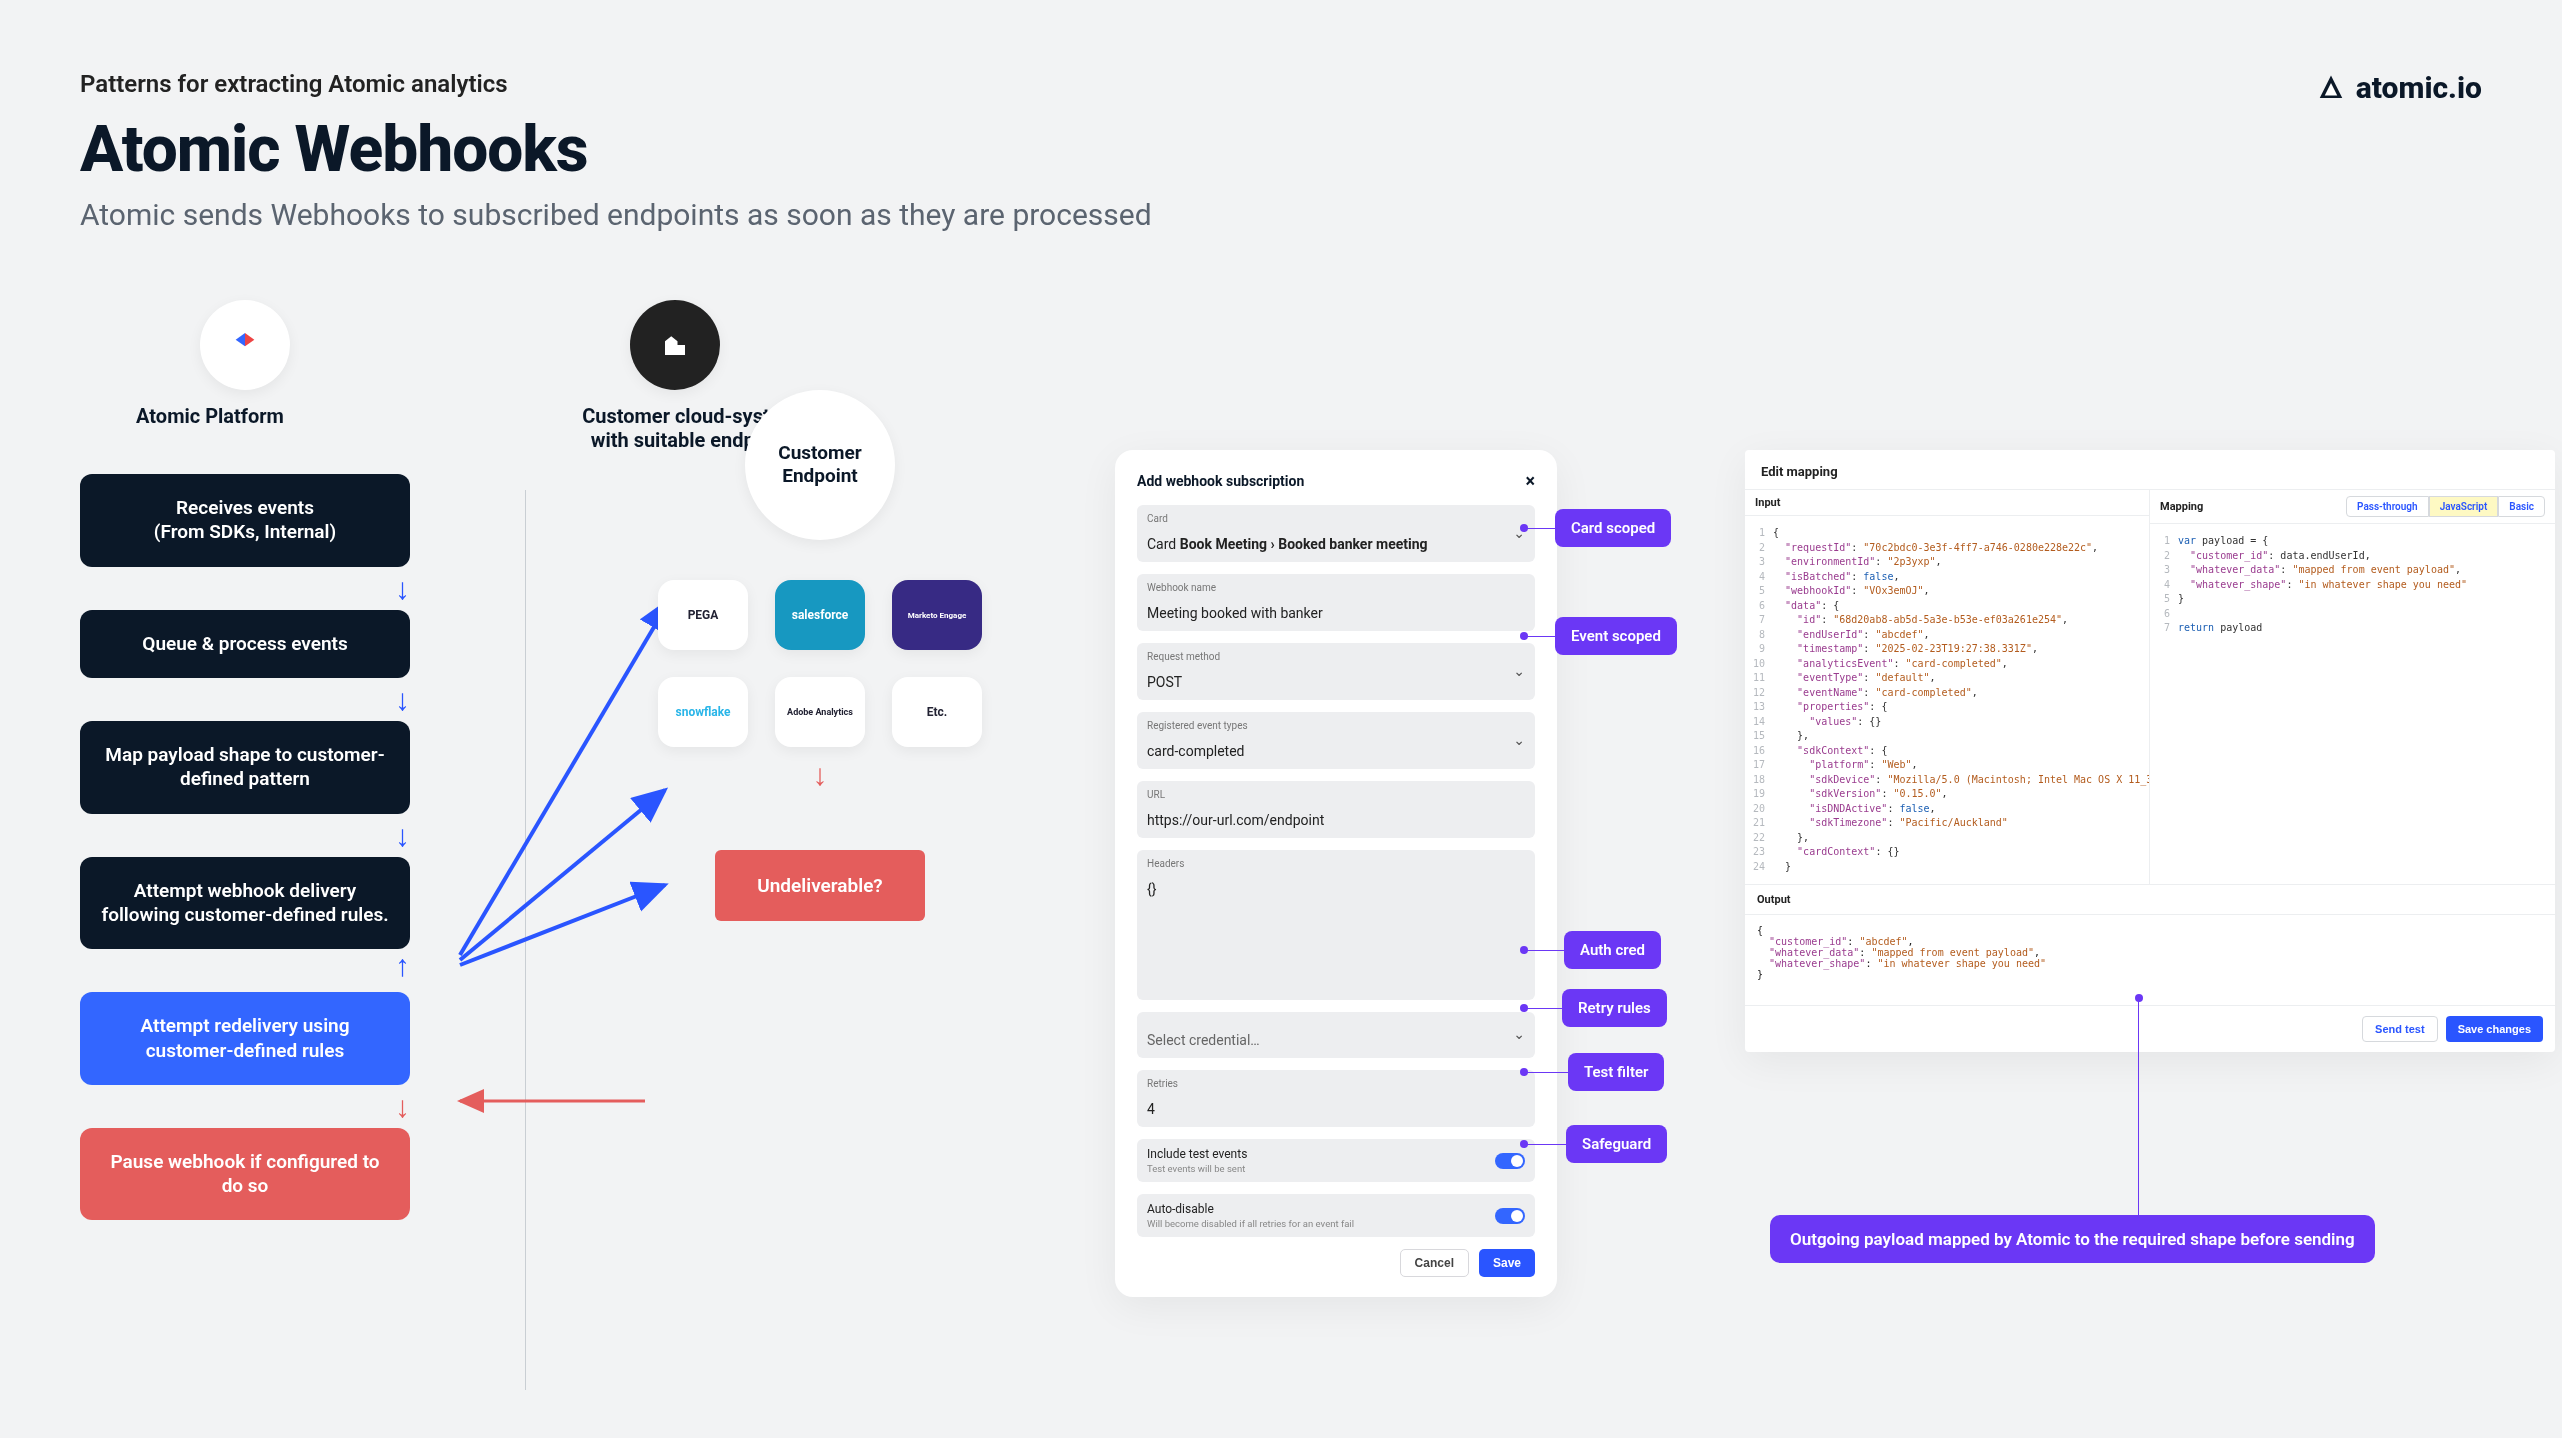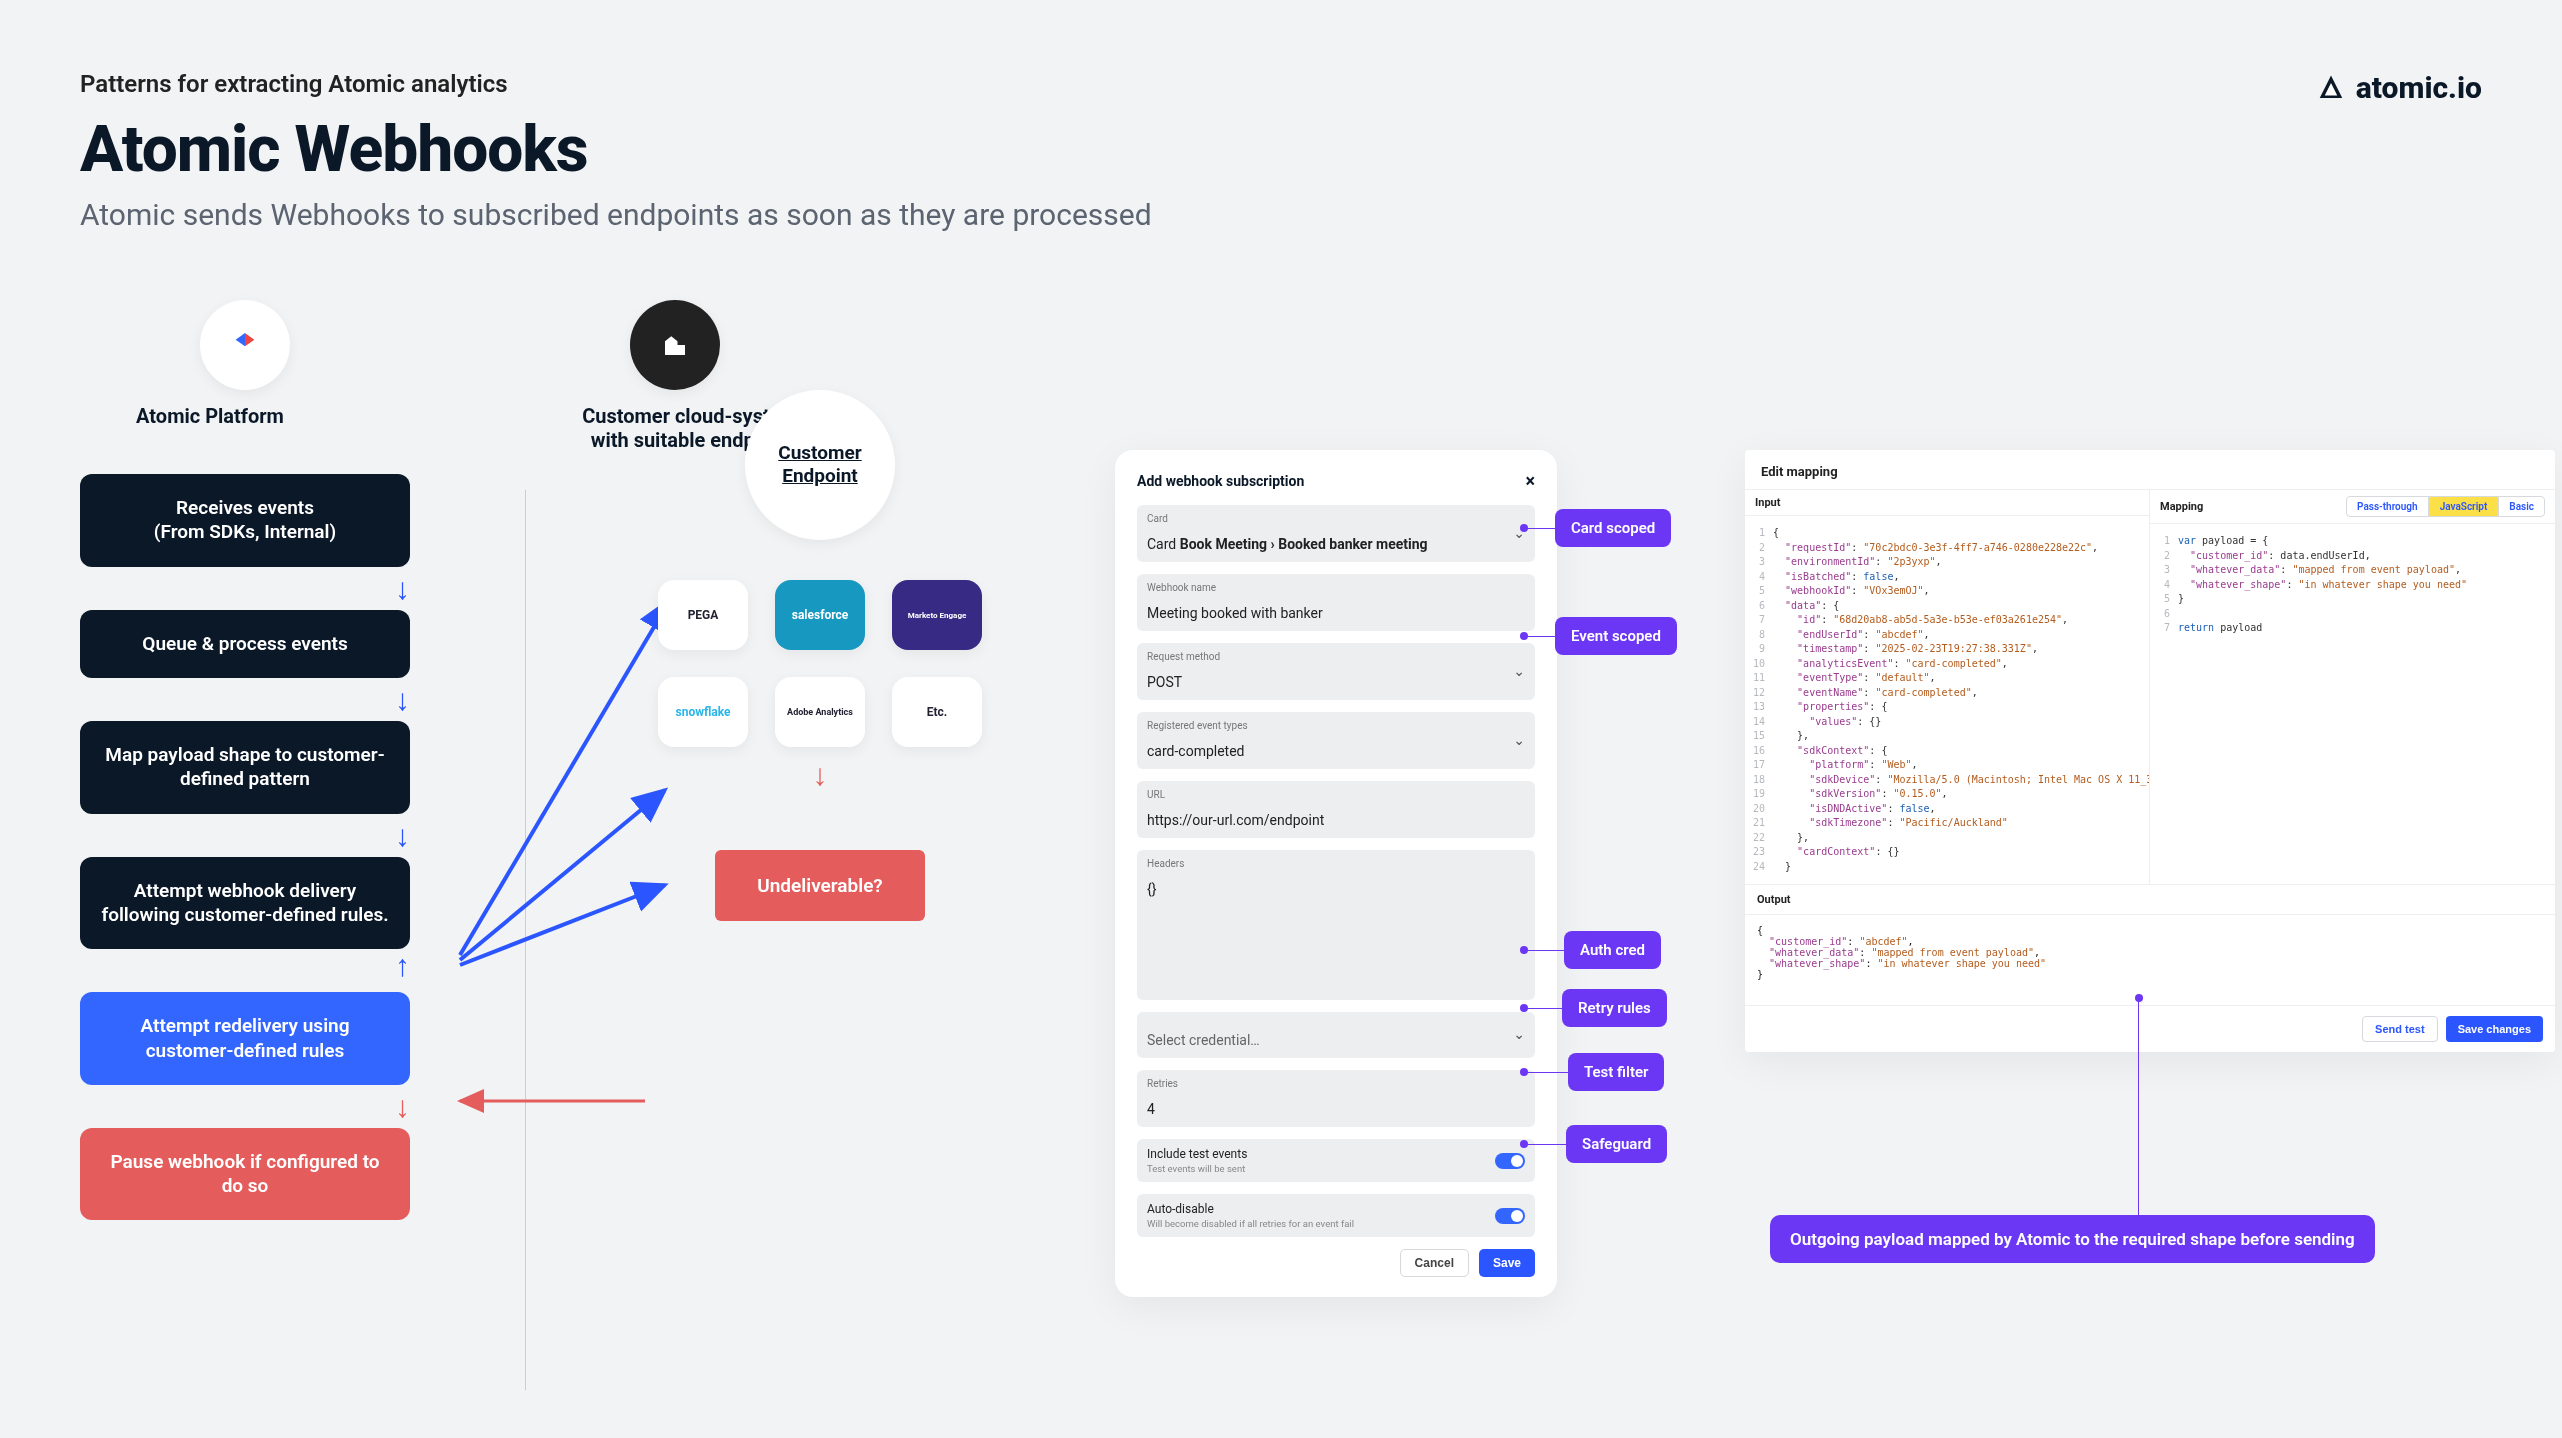--- a/index.html
+++ b/index.html
@@ -274,21 +274,21 @@
     border-bottom: 1px solid #eceef0;
     font-size: 11px; font-weight: 700;
   }
   .tab-strip { display: flex; gap: 0; }
   .mini-tab {
     font-size: 10px; font-weight: 600; color: #2a55ff;
     padding: 4px 10px; border: 1px solid #d6d9dd; background: #fff;
     cursor: pointer;
   }
   .mini-tab:first-child { border-radius: 4px 0 0 4px; }
-  .mini-tab.active { background: #fde047; }
+  .mini-tab.active { background: #fef9c3; }
   .code-block {
     font-family: ui-monospace, SFMono-Regular, Menlo, monospace;
     font-size: 10px;
     line-height: 1.45;
     padding: 10px 6px 10px 6px;
     white-space: pre;
     overflow: hidden;
     color: #333;
   }
   .code-block .ln {
@@ -415,21 +415,21 @@
   <svg class="red-arrow-left" viewBox="0 0 200 30">
      <defs>
        <marker id="ah-red" markerWidth="10" markerHeight="10" refX="8" refY="4" orient="auto">
          <path d="M0,0 L9,4 L0,8 z" fill="#e45d5c"></path>
        </marker>
      </defs>
      <line x1="195" y1="15" x2="10" y2="15" stroke="#e45d5c" stroke-width="3" marker-end="url(#ah-red)"></line>
   </svg>
 
   <div class="right-stack">
-    <div class="customer-endpoint" style="white-space:pre-line;text-decoration:underline;">Customer
+    <div class="customer-endpoint" style="white-space:pre-line;">Customer
 Endpoint</div>
     <div class="logo-grid">
       <div class="logo-cell">PEGA</div>
       <div class="logo-cell" style="background:#1798c1;color:#fff;">salesforce</div>
       <div class="logo-cell" style="background:#372a84;color:#fff;font-size:8px">Marketo Engage</div>
       <div class="logo-cell" style="color:#29b5e8">snowflake</div>
       <div class="logo-cell" style="font-size:9px">Adobe Analytics</div>
       <div class="logo-cell">Etc.</div>
     </div>
     <span class="red-arrow-down-small">↓</span>

